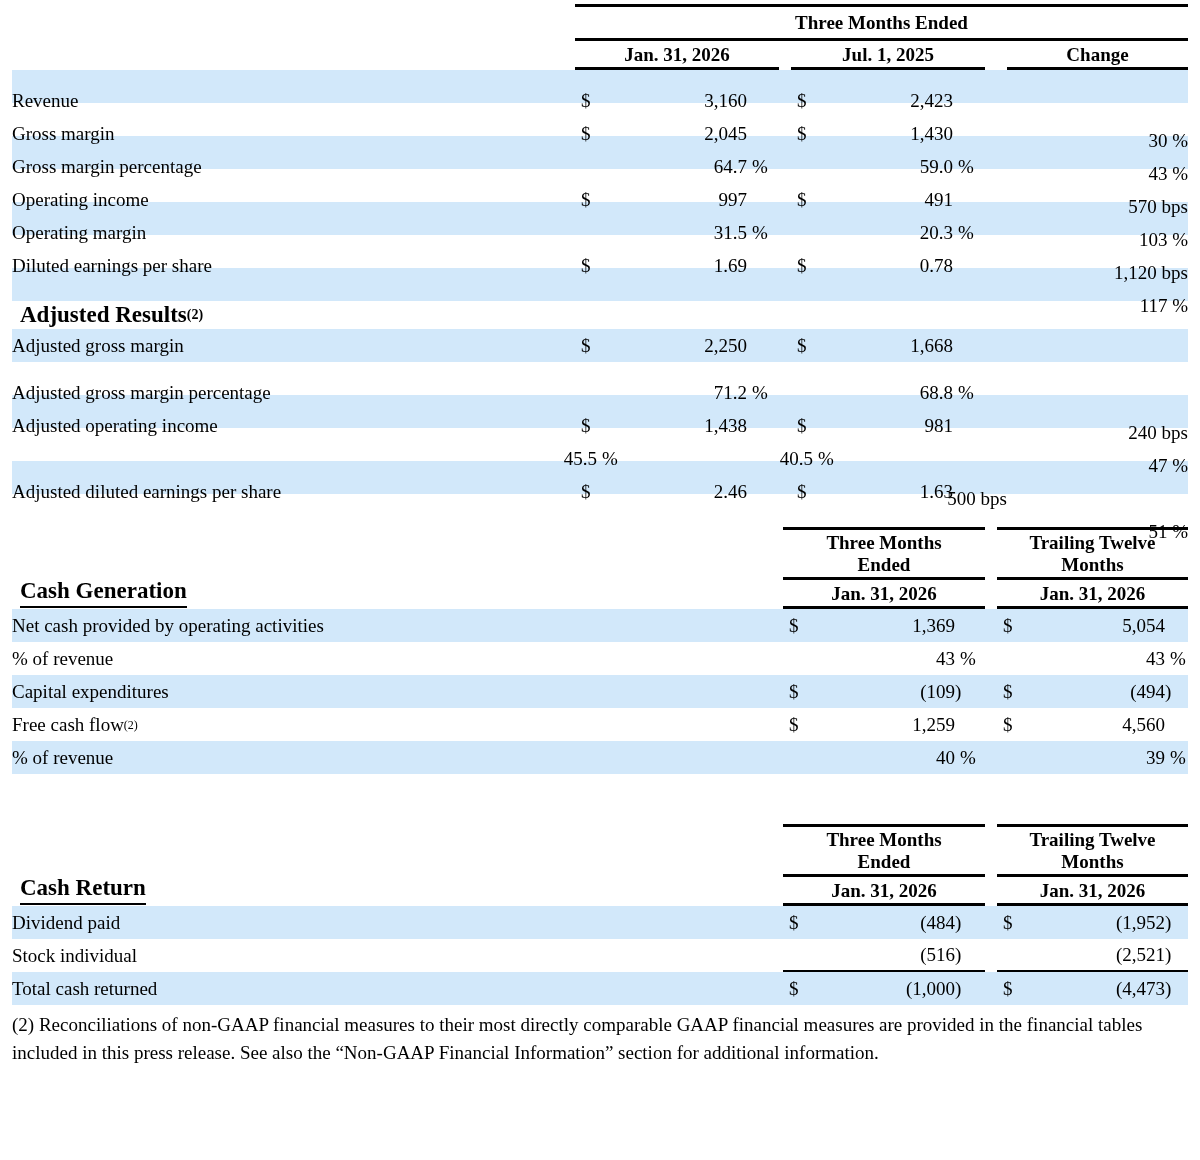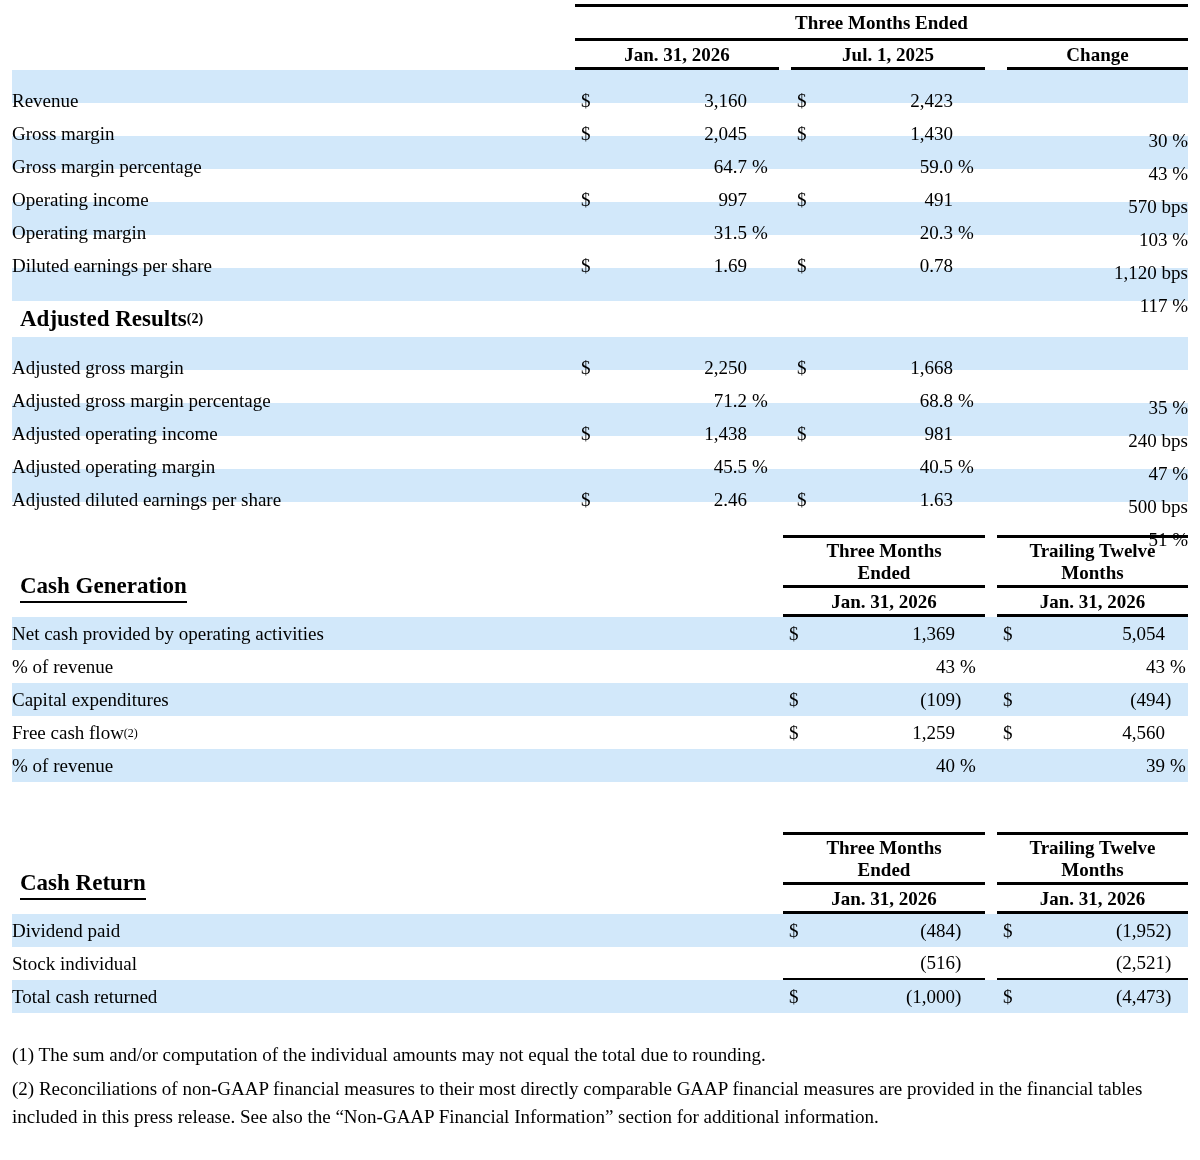--- a/index.html
+++ b/index.html
@@ -39,27 +39,27 @@
     text-align: center; font-weight: bold; padding: 5px 0 4px;
   }
   .t1h2 { display: grid; grid-template-columns: 563px 204px 12px 194px 22px 181px; }
   .t1h2 .ch {
     border-bottom: 3px solid #000;
     text-align: center; font-weight: bold; padding: 3px 0 1px;
   }
 
   
   .h2 { font-size: 23px; font-weight: bold; }
-  .adj-head { height: 36px; display: flex; align-items: center; padding-left: 8px; }
+  .adj-head { height: 28px; display: flex; align-items: center; padding-left: 8px; }
   .uline { border-bottom: 2.5px solid #000; padding-bottom: 2px; display: inline-block; }
 
   
   .t2h { display: grid; grid-template-columns: 771px 202px 12px 191px; }
   .t2h .hd { display: flex; align-items: flex-end; padding-left: 8px; }
-  .t2h .hd .uline { margin-bottom: 14px; }
+  .t2h .hd .uline { margin-bottom: 1px; }
   .grp { border-top: 3px solid #000; }
   .grp .per {
     border-bottom: 3px solid #000;
     font-weight: bold; text-align: center; line-height: 22px;
     min-height: 47px; display: flex; align-items: center; justify-content: center;
     padding: 2px 24px 1px;
   }
   .grp .dt {
     border-bottom: 3px solid #000;
     font-weight: bold; text-align: center; padding: 3px 0 1px;
@@ -179,21 +179,20 @@
         <div class="row r1 stripe">
           <span class="lbl">Adjusted gross margin</span>
           <span class="d g">$</span>
           <span class="v g">2,250</span>
           <span class="s g"></span>
           <span class=""></span>
           <span class="d g">$</span>
           <span class="v g">1,668</span>
           <span class="s g"></span>
           <span class=""></span>
-          <span class="chg">35 %</span>
         </div>
         <div class="row r1">
           <span class="lbl">Adjusted gross margin percentage</span>
           <span class="d g"></span>
           <span class="v g">71.2</span>
           <span class="s g">%</span>
           <span class=""></span>
           <span class="d g"></span>
           <span class="v g">68.8</span>
           <span class="s g">%</span>
@@ -206,21 +205,20 @@
           <span class="v g">1,438</span>
           <span class="s g"></span>
           <span class=""></span>
           <span class="d g">$</span>
           <span class="v g">981</span>
           <span class="s g"></span>
           <span class=""></span>
           <span class="chg">47 %</span>
         </div>
         <div class="row r1">
-          <span class="lbl">Adjusted operating margin</span>
           <span class="d g"></span>
           <span class="v g">45.5</span>
           <span class="s g">%</span>
           <span class=""></span>
           <span class="d g"></span>
           <span class="v g">40.5</span>
           <span class="s g">%</span>
           <span class=""></span>
           <span class="chg">500 bps</span>
         </div>
@@ -350,16 +348,15 @@
           <span class="v g">(1,000</span>
           <span class="s g paren">)</span>
           <span class=""></span>
           <span class="d g">$</span>
           <span class="v g">(4,473</span>
           <span class="s g paren">)</span>
         </div>
       </div>
   </div>
 
-  <div class="fn fn1">(1) The sum and/or computation of the individual amounts may not equal the total due to rounding.</div>
   <div class="fn fn2">(2) Reconciliations of non-GAAP financial measures to their most directly comparable GAAP financial measures are provided in the financial tables included in this press release. See also the “Non-GAAP Financial Information” section for additional information.</div>
 
 </div>
 
 </body></html>

